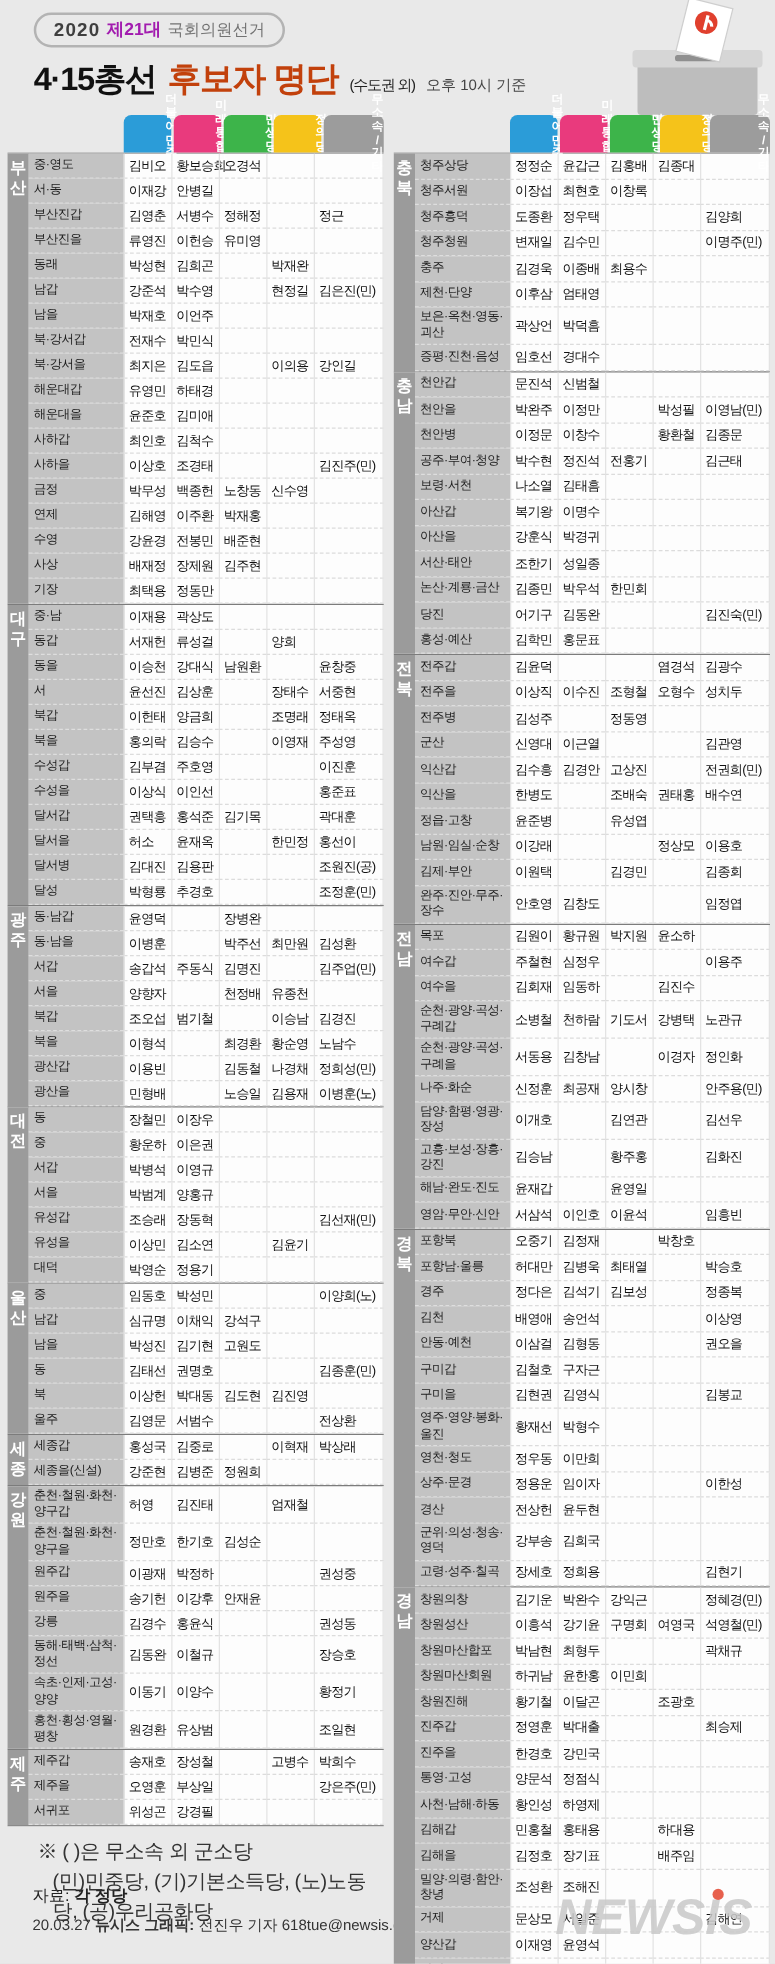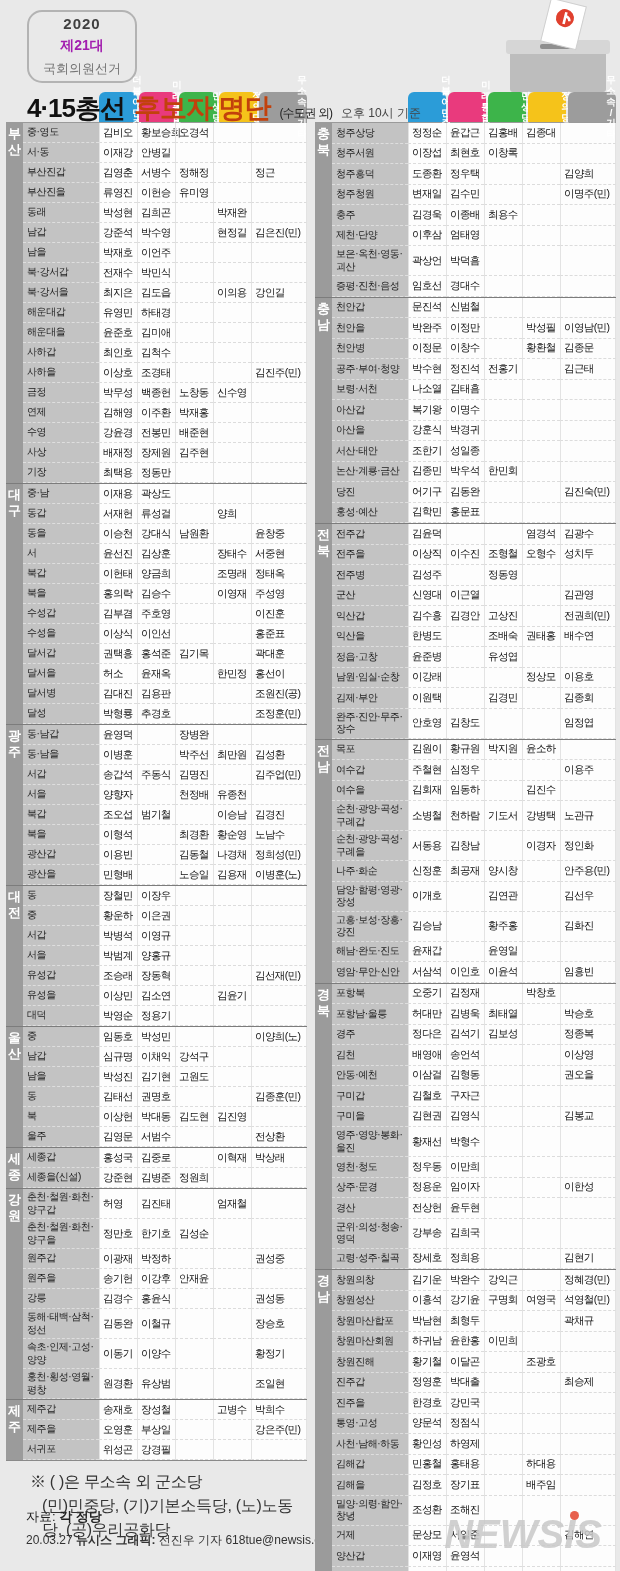--- a/index.html
+++ b/index.html
@@ -6,21 +6,21 @@
   body { background:#d7d7d7; }
   .page {
     width:620px; height:1571px; background:#e9e9e9; position:relative;
     font-family:"Liberation Sans", sans-serif; overflow:hidden;
   }
   
   .hdr { position:relative; height:92px; z-index:2; }
   .badge {
     display:inline-flex; align-items:center; gap:5px;
     border:2px solid #b3b3b3; border-radius:15px;
-    padding:3px 14px; margin:10px 0 0 27px; background:transparent;flex-direction:column;
+    padding:3px 14px; margin:10px 0 0 27px; background:transparent;
   }
   .badge .yr { font-weight:bold; font-size:15px; color:#3f3f3f; letter-spacing:1px; }
   .badge .era { font-weight:bold; font-size:14px; color:#a21caf; }
   .badge .ev  { font-size:13px; color:#737373; }
   .title-row { margin:7px 0 0 27px; display:flex; align-items:baseline; gap:9px; }
   .t-main { font-size:26px; font-weight:600; color:#111; letter-spacing:-1px; }
   .t-bold { font-size:27px; font-weight:800; color:#c2410c; letter-spacing:-1px; }
   .t-paren { font-size:12px; color:#222; letter-spacing:-1px; }
   .t-time { font-size:12px; color:#444; }
   

